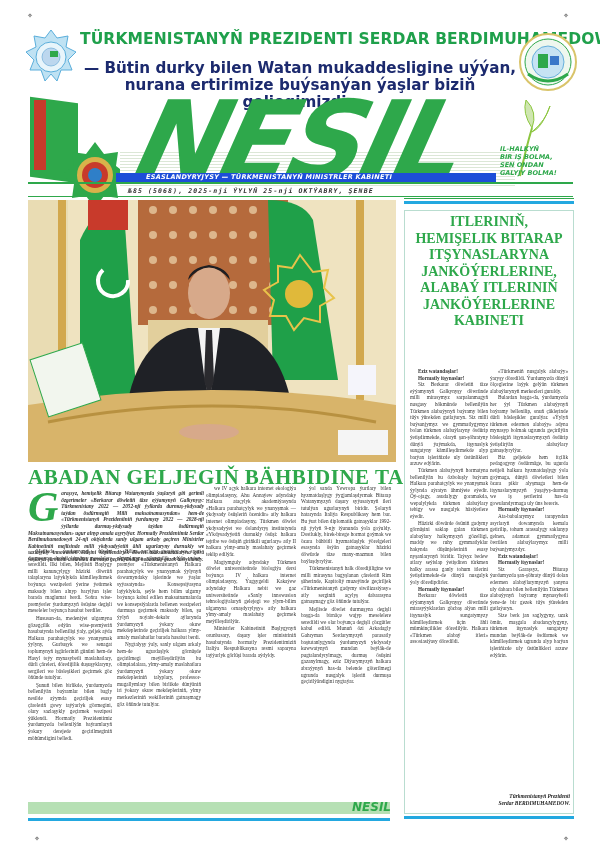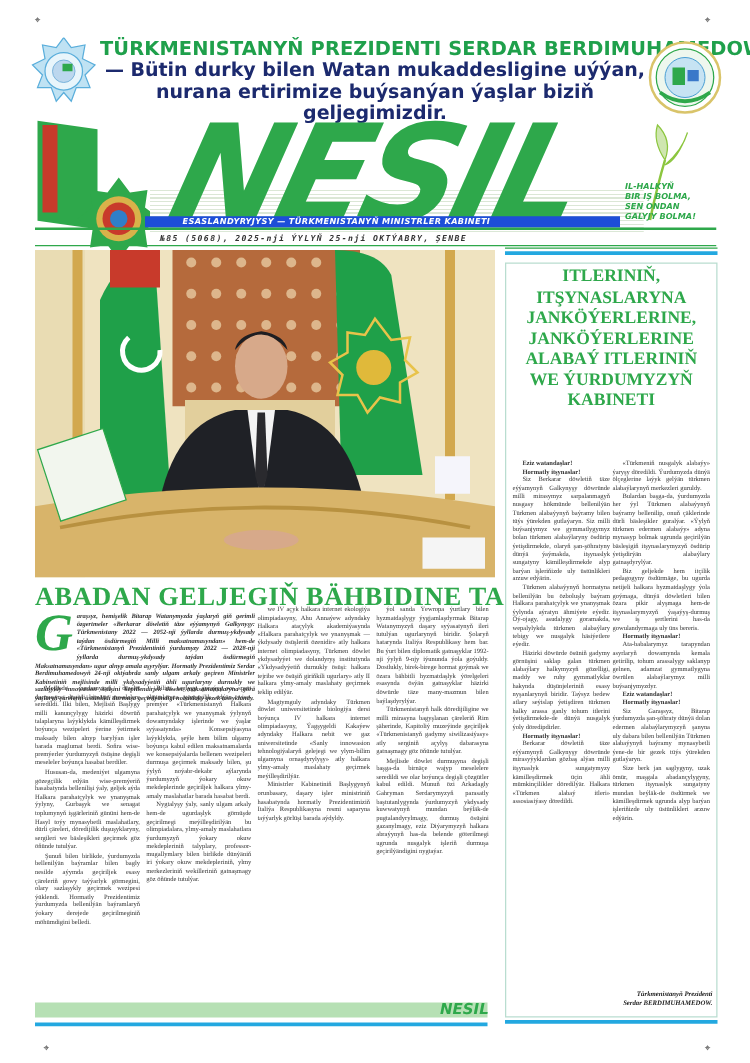--- a/index.html
+++ b/index.html
@@ -4,21 +4,21 @@
 <style>
   html, body { margin:0; padding:0; }
   body { width:600px; height:850px; background:#ffffff; position:relative; overflow:hidden;
          font-family:"Liberation Serif", serif; color:#222; }
   .abs { position:absolute; }
   .regmark { position:absolute; width:8px; height:8px; font-size:8px; line-height:8px; color:#444; text-align:center; }
   .emblem-left { left:24px; top:30px; width:54px; height:54px; }
   .emblem-right { left:518px; top:32px; width:60px; height:60px; }
   .quote-title { left:80px; top:30px; width:440px; text-align:center; font-family:"DejaVu Sans", sans-serif;
                  font-weight:bold; font-size:15.5px; color:#1fa04b; letter-spacing:0.1px; white-space:nowrap; }
-  .quote-body { left:76px; top:48px; width:448px; text-align:center; font-family:"DejaVu Sans", sans-serif;
+  .quote-body { left:76px; top:60px; width:448px; text-align:center; font-family:"DejaVu Sans", sans-serif;
                 font-weight:bold; font-size:15.2px; line-height:17px; color:#1c2a6e; }
   .mast-logo { left:140px; top:93px; width:300px; height:95px; font-family:"DejaVu Sans", sans-serif;
                font-weight:bold; font-style:italic; font-size:108px; line-height:95px; color:#2ea84b;
                letter-spacing:-6px; transform:skewX(-14deg); }
   .lines-bg { left:120px; top:150px; width:395px; height:38px;
               background:repeating-linear-gradient(#ffffff 0 2px, #dbe7d6 2px 3px); }
   .motto { left:500px; top:145px; width:95px; text-align:left; font-family:"DejaVu Sans", sans-serif;
            font-weight:bold; font-style:italic; font-size:6.5px; line-height:8px; color:#2ea84b; }
   .blue-bar { left:116px; top:173px; width:380px; height:9px; background:#1d4ed8; }
   .blue-bar span { position:absolute; left:30px; top:0; font-family:"DejaVu Sans", sans-serif; font-style:italic;
@@ -216,25 +216,25 @@
 
 <div class="abs footer-band"></div>
 <div class="abs footer-logo">NESIL</div>
 <div class="abs footer-blue"></div>
 
 <div class="abs right-topline-green"></div>
 <div class="abs right-topline-blue"></div>
 <div class="abs right-box"></div>
 <div class="abs right-title">
   <div>ITLERINIŇ,</div>
+  <div>HEMIŞELIK BITARAP</div>
   <div>ITŞYNASLARYNA</div>
   <div>JANKÖÝERLERINE,</div>
+  <div>ALABAÝ ITLERINIŇ</div>
   <div>JANKÖÝERLERINE</div>
-  <div>ALABAÝ ITLERINIŇ</div>
-  <div>WE ÝURDUMYZYŇ</div>
   <div>KABINETI</div>
 </div>
 
 <div class="right-col" style="left:410px;top:368px;width:78px;height:420px;">
   <p class="salut">Eziz watandaşlar!</p>
   <p class="salut">Hormatly itşynaslar!</p>
   <p>Siz Berkarar döwletiň täze eýýamynyň Galkynyşy döwründe milli mirasymyz sarpalanmagyň nusgasy hökmünde bellenilýän Türkmen alabaýynyň baýramy bilen tüýs ýürekden gutlaýaryn. Siz milli buýsanjymyz we gymmatlygymyz bolan türkmen alabaýlaryny ösdürip ýetişdirmekde, olaryň şan-şöhratyny dünýä ýaýmakda, itşynaslyk sungatyny kämilleşdirmekde alyp barýan işleriňizde uly üstünlikleri arzuw edýärin.</p>
   <p>Türkmen alabaýynyň hormatyna bellenilýän bu özboluşly baýram Halkara parahatçylyk we ynanyşmak ýylynda aýratyn ähmiýete eýedir. Öý-ojagy, asudalygy goramakda, wepalylykda türkmen alabaýlary tebigy we nusgalyk häsiýetlere eýedir.</p>
   <p>Häzirki döwürde ösüniň gadymy görnüşini saklap galan türkmen alabaýlary halkymyzyň gözelligi, maddy we ruhy gymmatlyklar hakynda düşünjeleriniň esasy nyşanlarynyň biridir. Taýsyz bedew atlary seýislap ýetişdiren türkmen halky arassa ganly tohum itlerini ýetişdirmekde-de dünýä nusgalyk ýoly döredipdirler.</p>
   <p class="salut">Hormatly itşynaslar!</p>

